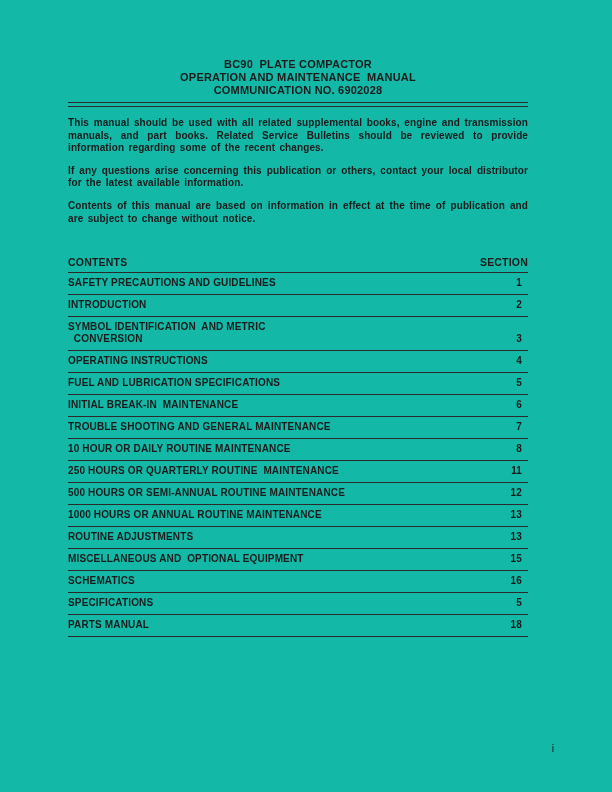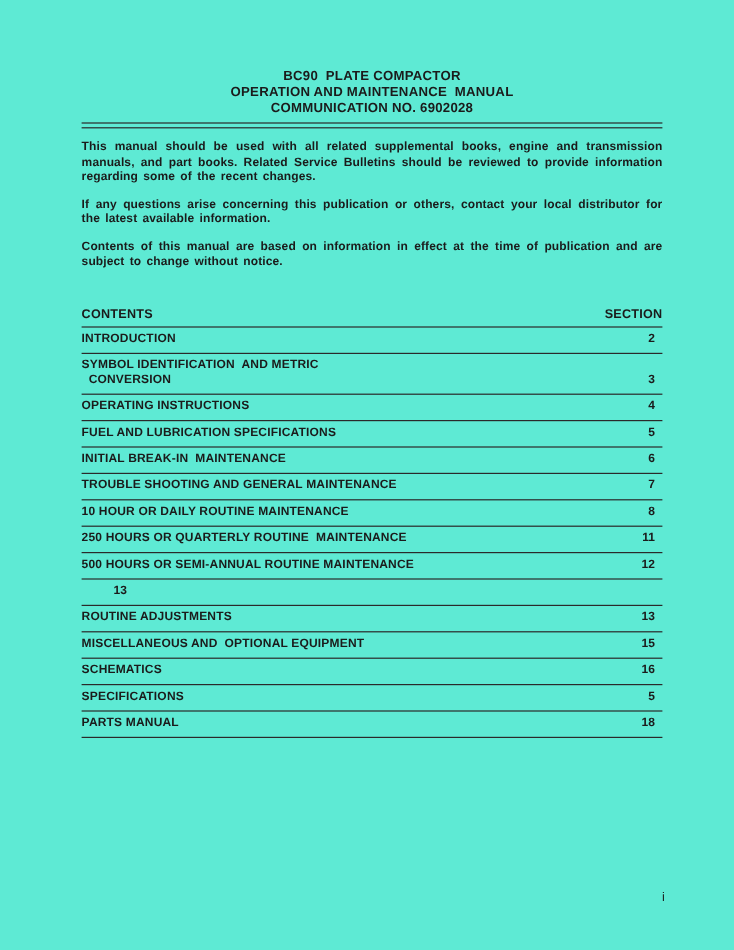--- a/index.html
+++ b/index.html
@@ -8,22 +8,22 @@
     width: 612px;
     height: 792px;
     overflow: hidden;
     font-family: "Liberation Sans", sans-serif;
     color: #1b1b1b;
   }
   .page {
     position: relative;
     width: 612px;
     height: 792px;
-    background: #5eead4;
-    padding: 58px 60px 0 68px;
+    background: #14b8a6;
+    padding: 58px 84px 0 68px;
   }
   .title-block {
     text-align: center;
     font-weight: bold;
     font-size: 11px;
     line-height: 13px;
     letter-spacing: 0.2px;
   }
   .double-rule {
     margin-top: 5px;
@@ -97,20 +97,24 @@
   </section>
 
   <section class="contents">
 
     <div class="contents-header">
       <span>CONTENTS</span>
       <span>SECTION</span>
     </div>
 
     <div class="toc-row">
+      <span class="toc-title">SAFETY PRECAUTIONS AND GUIDELINES</span>
+      <span class="toc-num">1</span>
+    </div>
+    <div class="toc-row">
       <span class="toc-title">INTRODUCTION</span>
       <span class="toc-num">2</span>
     </div>
     <div class="toc-row">
       <span class="toc-title">SYMBOL IDENTIFICATION&nbsp; AND METRIC
 &nbsp;&nbsp;CONVERSION</span>
       <span class="toc-num">3</span>
     </div>
     <div class="toc-row">
       <span class="toc-title">OPERATING INSTRUCTIONS</span>
@@ -134,20 +138,21 @@
     </div>
     <div class="toc-row">
       <span class="toc-title">250 HOURS OR QUARTERLY ROUTINE&nbsp; MAINTENANCE</span>
       <span class="toc-num">11</span>
     </div>
     <div class="toc-row">
       <span class="toc-title">500 HOURS OR SEMI-ANNUAL ROUTINE MAINTENANCE</span>
       <span class="toc-num">12</span>
     </div>
     <div class="toc-row">
+      <span class="toc-title">1000 HOURS OR ANNUAL ROUTINE MAINTENANCE</span>
       <span class="toc-num">13</span>
     </div>
     <div class="toc-row">
       <span class="toc-title">ROUTINE ADJUSTMENTS</span>
       <span class="toc-num">13</span>
     </div>
     <div class="toc-row">
       <span class="toc-title">MISCELLANEOUS AND&nbsp; OPTIONAL EQUIPMENT</span>
       <span class="toc-num">15</span>
     </div>

